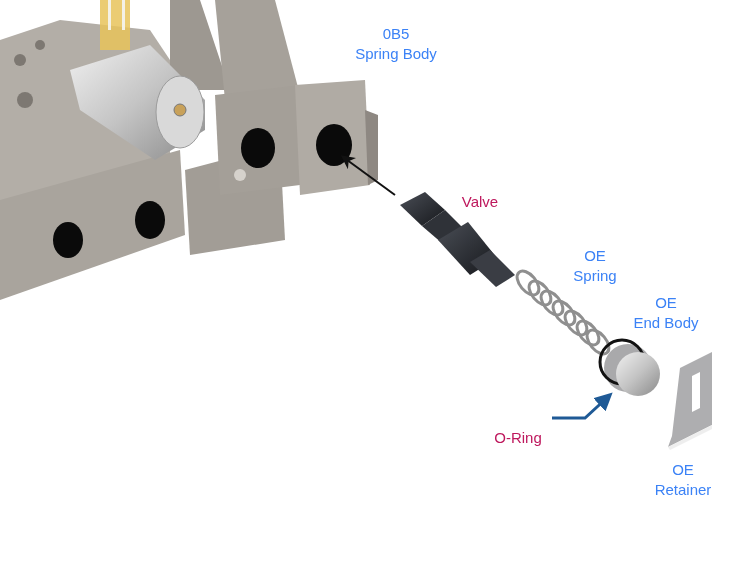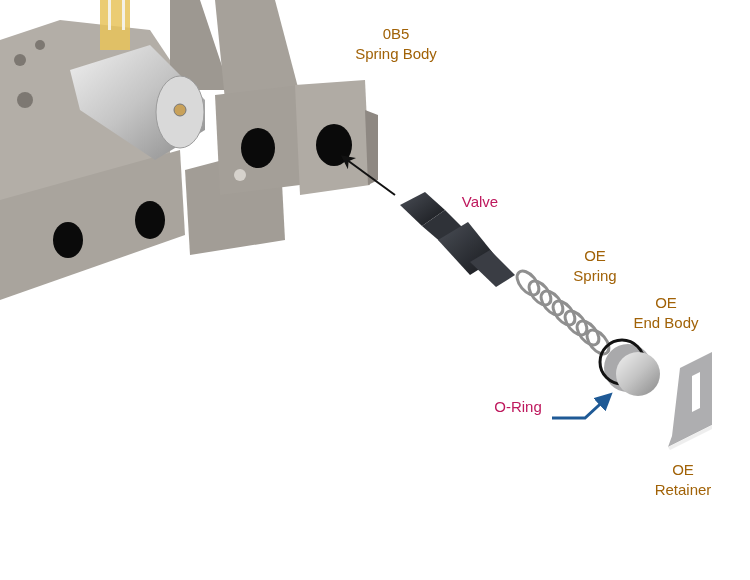--- a/index.html
+++ b/index.html
@@ -1,19 +1,19 @@
 <!DOCTYPE html>
 <html><head>
 <meta charset="utf-8">
 <style>
   html, body { margin: 0; padding: 0; background: #ffffff; }
   body { width: 750px; height: 580px; position: relative; overflow: hidden;
          font-family: "Liberation Sans", sans-serif; }
   .stage { position: absolute; left: 0; top: 0; width: 750px; height: 580px; }
-  .label { position: absolute; text-align: center; font-size: 15px; line-height: 20px; color: #a16207; white-space: nowrap; }
+  .label { position: absolute; text-align: center; font-size: 15px; line-height: 20px; color: #3b82f6; white-space: nowrap; }
   .label.blue { color: #be185d; }
   .label span { display: block; }
   svg { position: absolute; left: 0; top: 0; }
 </style>
 </head>
 <body>
 
 <div class="stage">
 <svg width="750" height="580" viewBox="0 0 750 580">
   <defs>
@@ -108,21 +108,21 @@
 <div class="label" style="left:560px; top:246px; width:70px;">
   <span>OE</span>
   <span>Spring</span>
 </div>
 
 <div class="label" style="left:626px; top:293px; width:80px;">
   <span>OE</span>
   <span>End Body</span>
 </div>
 
-<div class="label blue" style="left:488px; top:397px; width:60px;text-align:center;">
+<div class="label blue" style="left:488px; top:428px; width:60px;text-align:center;">
   <span>O-Ring</span>
 </div>
 
 <div class="label" style="left:645px; top:460px; width:76px;">
   <span>OE</span>
   <span>Retainer</span>
 </div>
 </div>
 
 </body></html>

